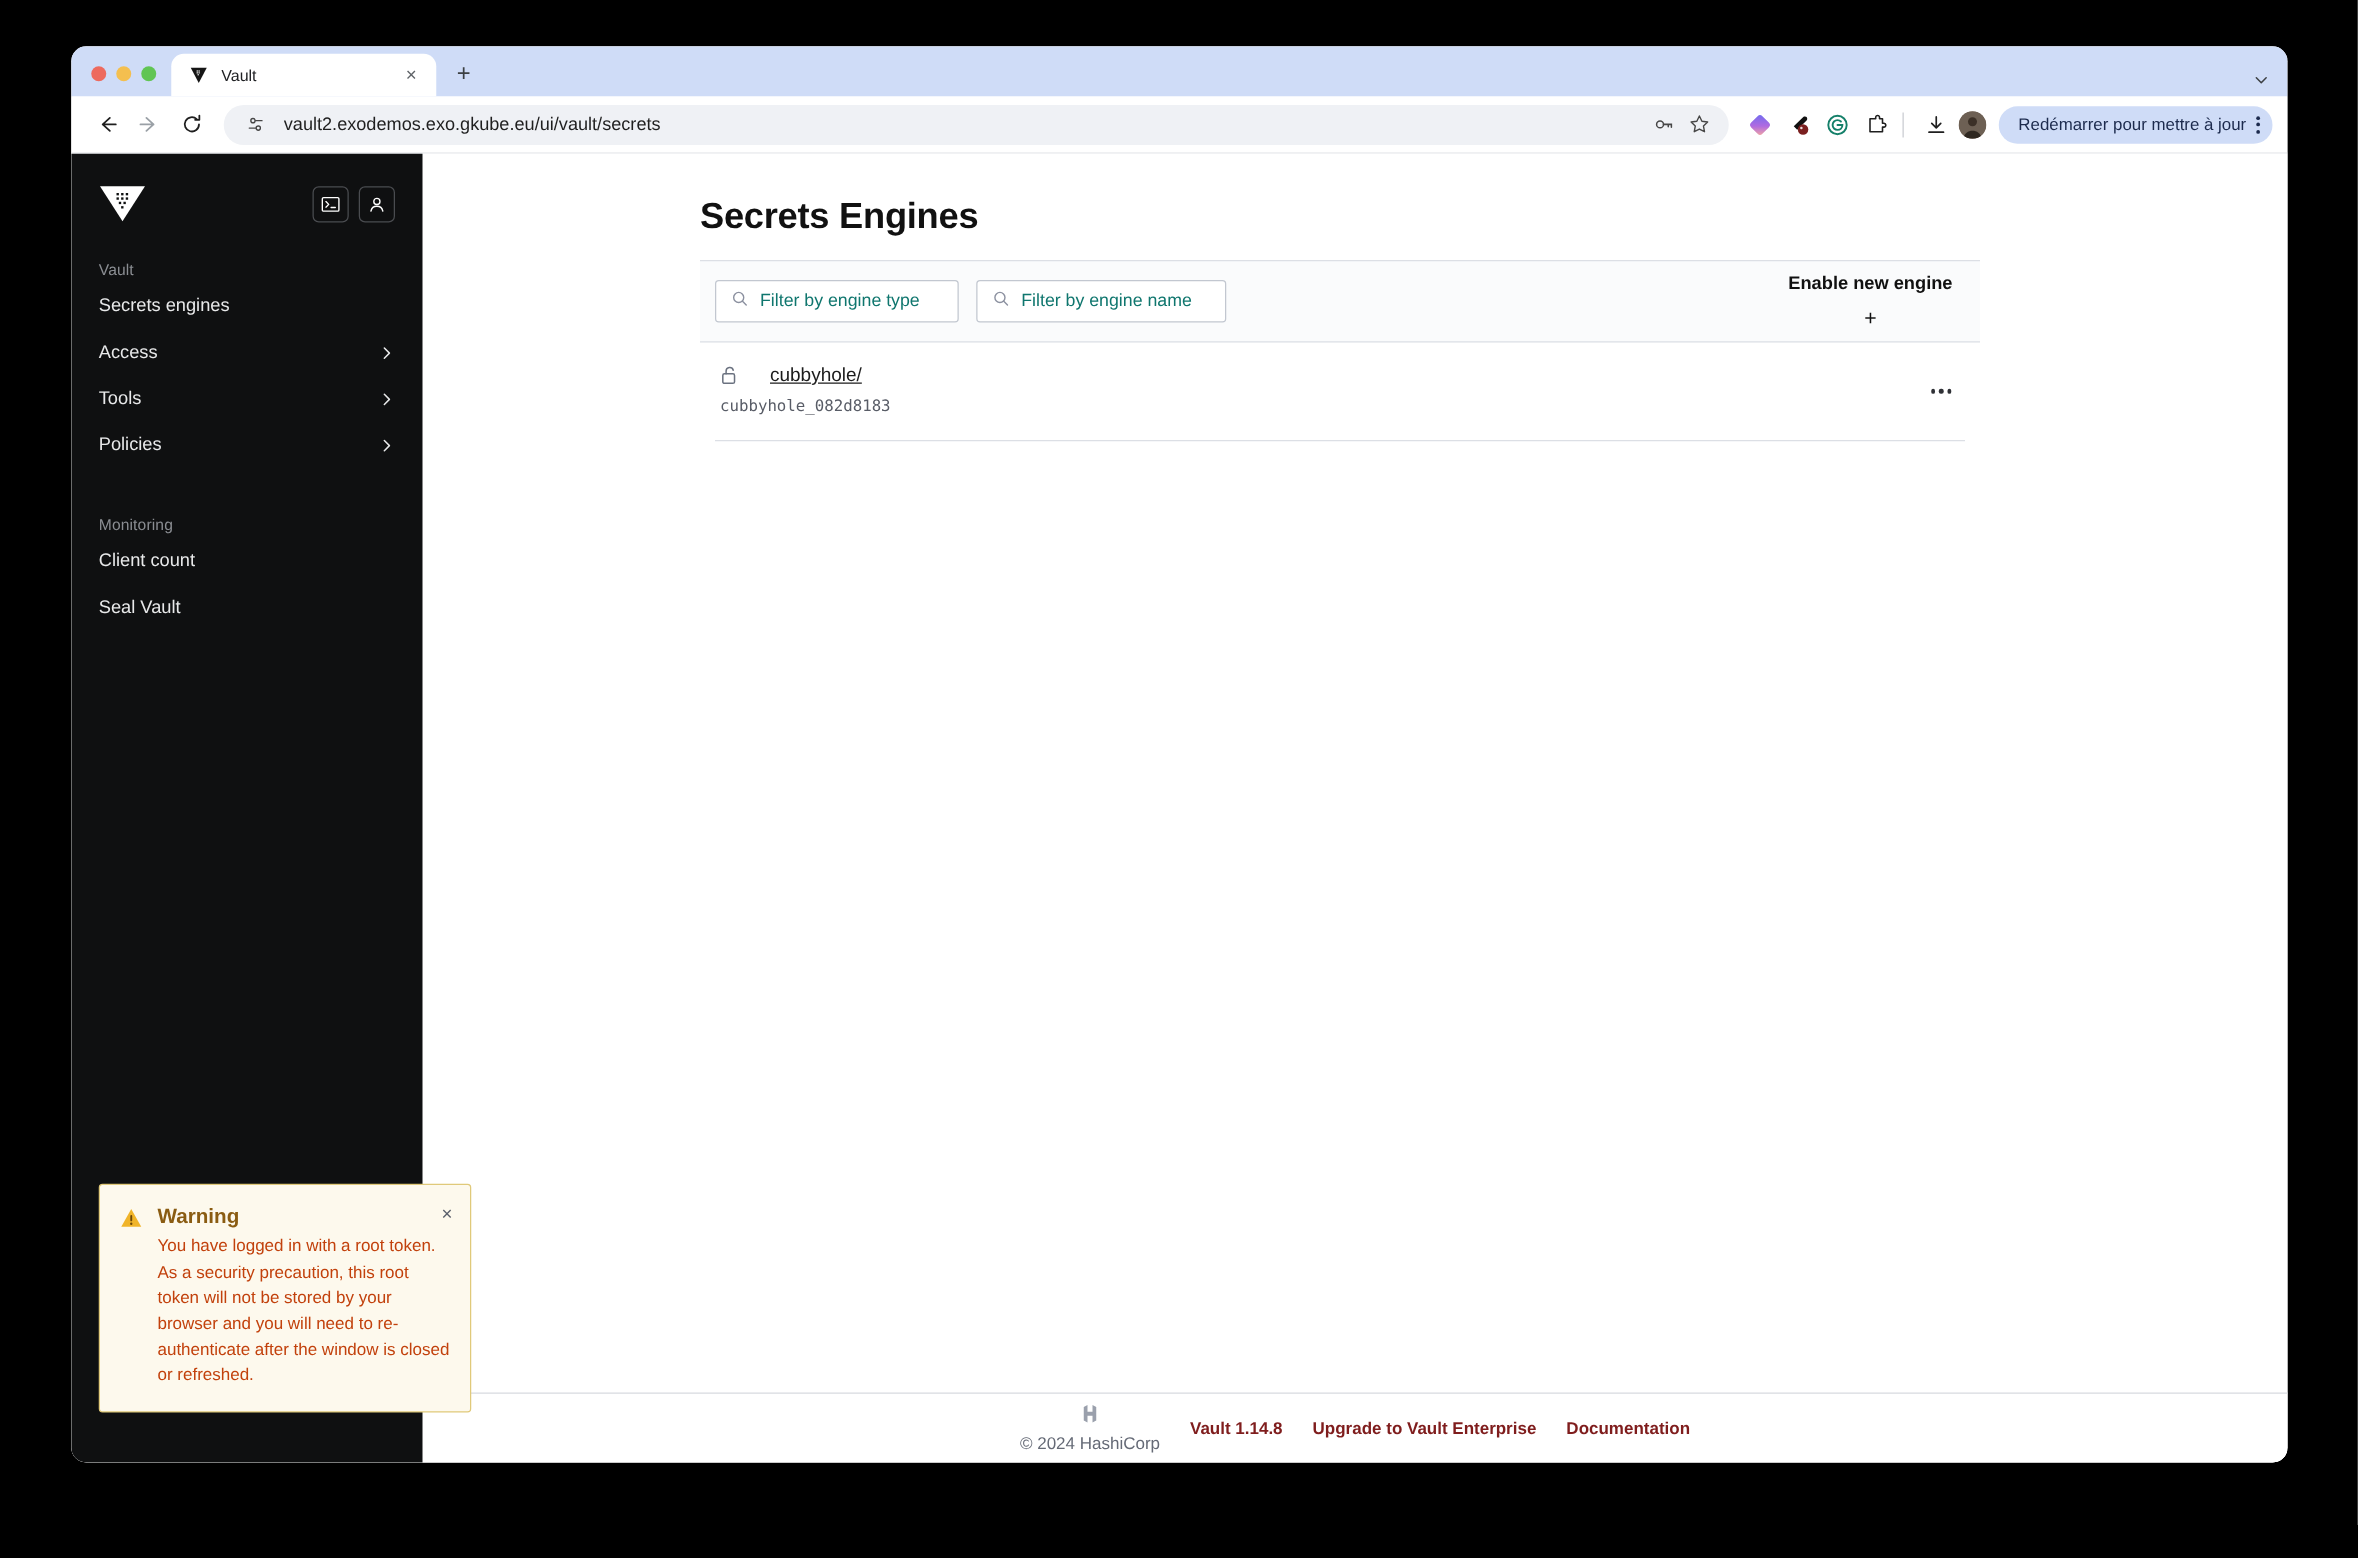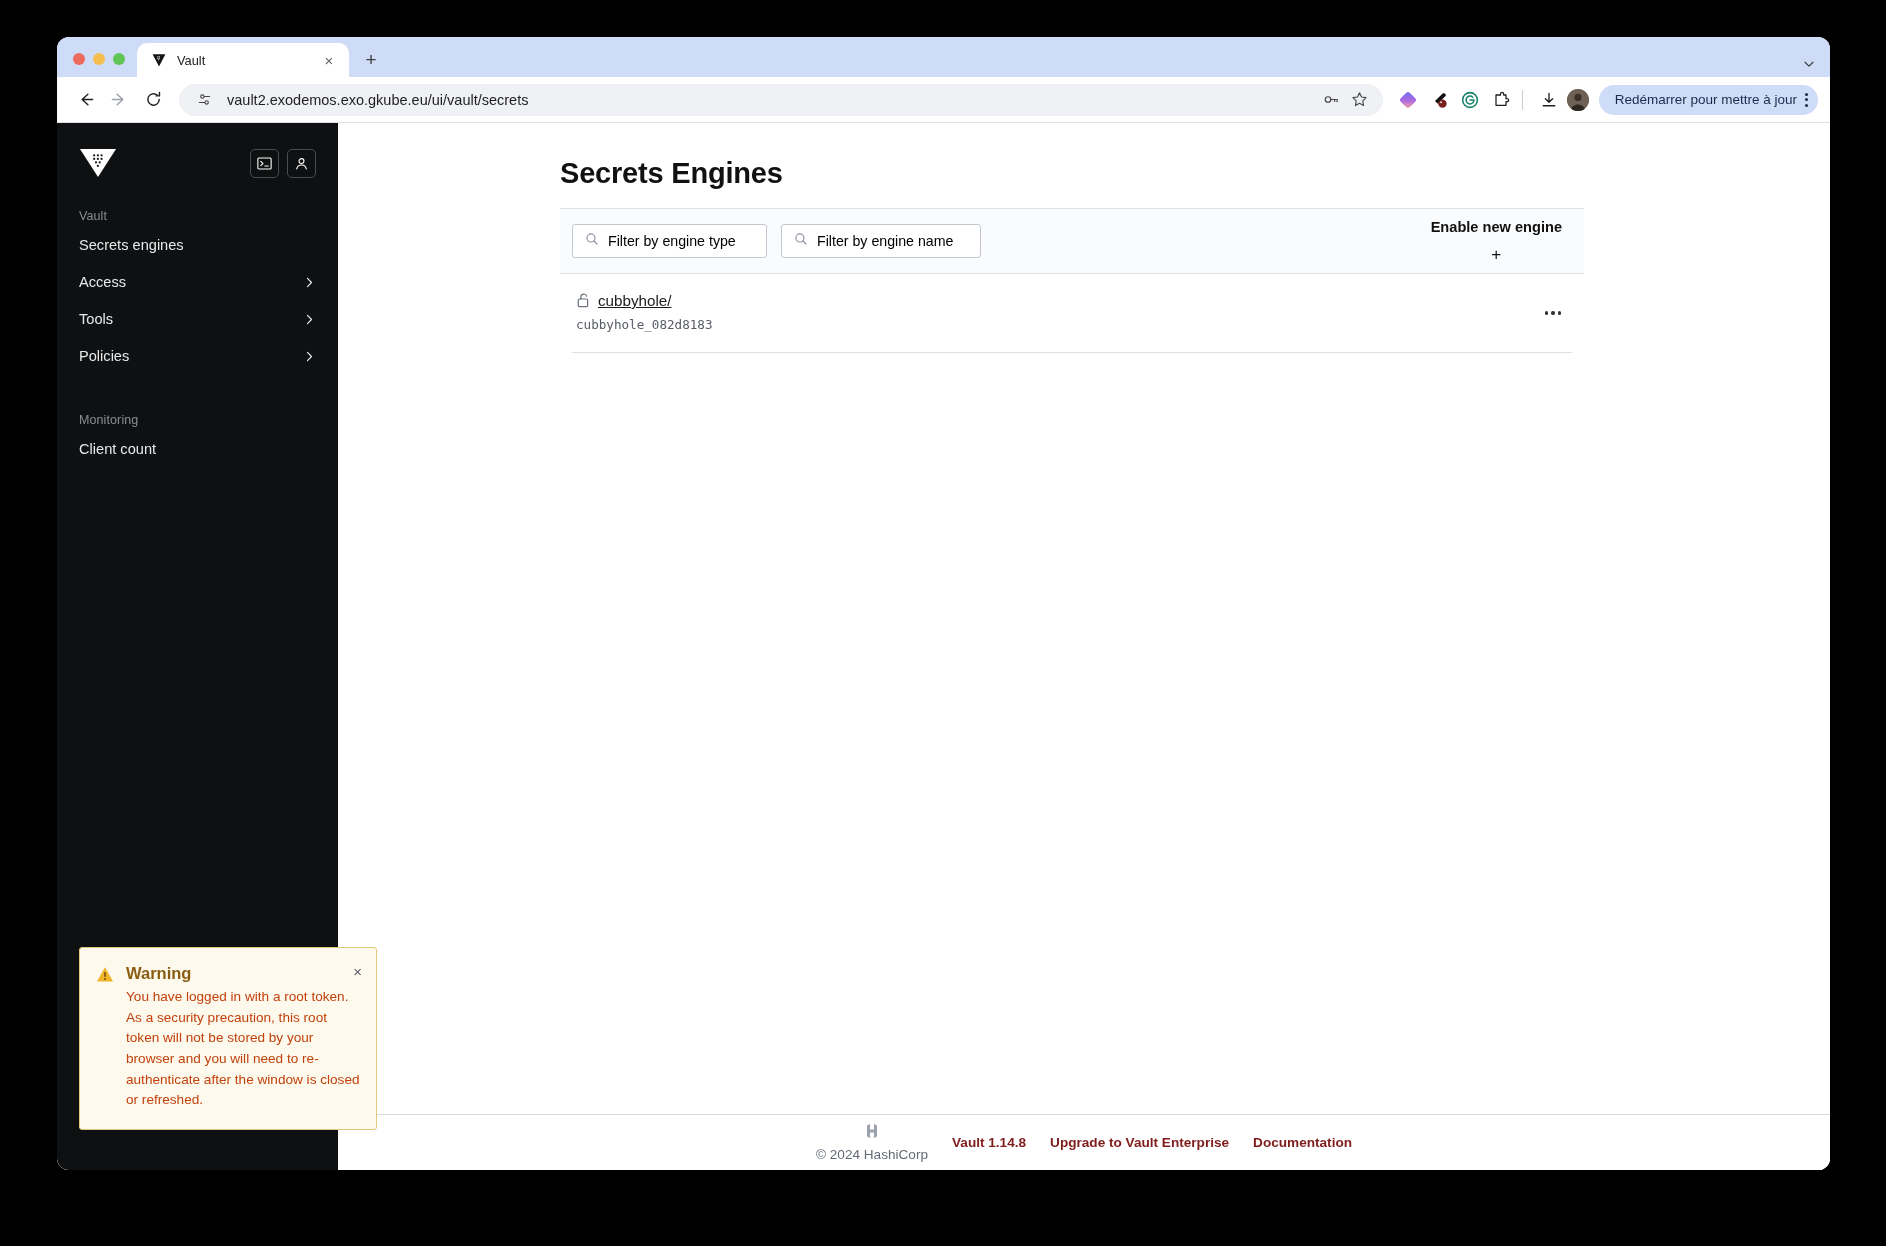--- a/index.html
+++ b/index.html
@@ -224,41 +224,41 @@
     height: 34px;
     background: #ffffff;
     border: 1px solid #c2c7d0;
     border-radius: 3px;
     display: flex; align-items: center;
     gap: 9px;
     padding: 0 12px;
   }
   #filter-engine-type { width: 195px; }
   #filter-engine-name { width: 200px; }
-  .filter-placeholder { font-size: 14.2px; color: #000000; white-space: nowrap; }
+  .filter-placeholder { font-size: 14.2px; color: #0f766e; white-space: nowrap; }
   #toolbar-row-spacer { flex: 1 1 auto; }
   #enable-new-engine {
     display: flex; align-items: center; gap: 11px;
     font-size: 14.6px; color: #111111; font-weight: bold;
     padding-right: 8px;
     flex-direction: column;
   }
   #enable-plus { font-size: 17px; line-height: 1; color:#111; font-weight: normal;}
 
   
   #engine-list { padding: 0 12px; }
   .engine-row {
     border-bottom: 1px solid #dcdfe5;
     padding: 18px 4px 20px 4px;
     position: relative;
     display: flex;
     align-items: flex-start;
   }
   .engine-col { flex: 1 1 auto; min-width: 0; }
-  .engine-title-line { display: flex; align-items: center; gap: 7px; }
+  .engine-title-line { display: flex; align-items: center; gap: 25px; }
   .engine-lock-icon { width:15px; height:17px; display:block; color:#6b7280;}
   .engine-link {
     font-size: 15.2px; color: #1c1c1c; text-decoration: underline;
     font-weight: 500;
   }
   .engine-id {
     font-family: "DejaVu Sans Mono", monospace;
     font-size: 12.6px; color: #585c66;
     margin-top: 8px;
   }
@@ -516,20 +516,23 @@
               <path d="M5.5 3l5 5-5 5" stroke="#e8e9ea" stroke-width="1.5" fill="none" stroke-linecap="round" stroke-linejoin="round"></path>
             </svg>
         </span>
       </div>
 
       <div class="sb-section-label" style="margin-top:38px;">Monitoring</div>
 
       <div class="sb-item">
         <span class="sb-item-label">Client count</span>
       </div>
+      <div class="sb-item">
+        <span class="sb-item-label">Seal Vault</span>
+      </div>
     </div>
 
     <div id="main-area">
       <div id="main-scroll">
         <div id="content-wrap">
 
           <h1 id="page-title">Secrets Engines</h1>
 
           <div id="toolbar-row">
             <div class="filter-input" id="filter-engine-type">

